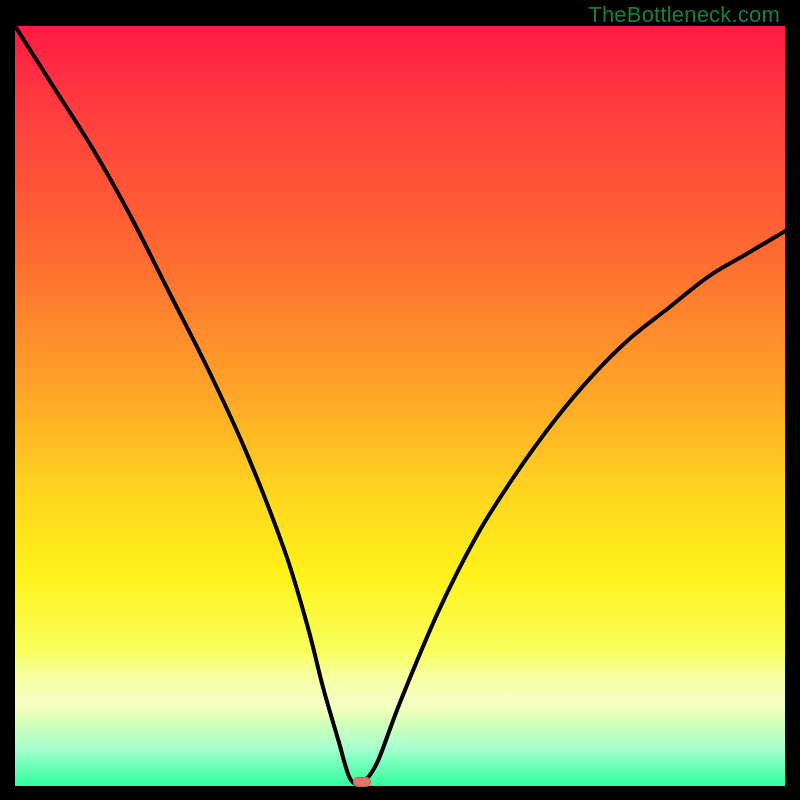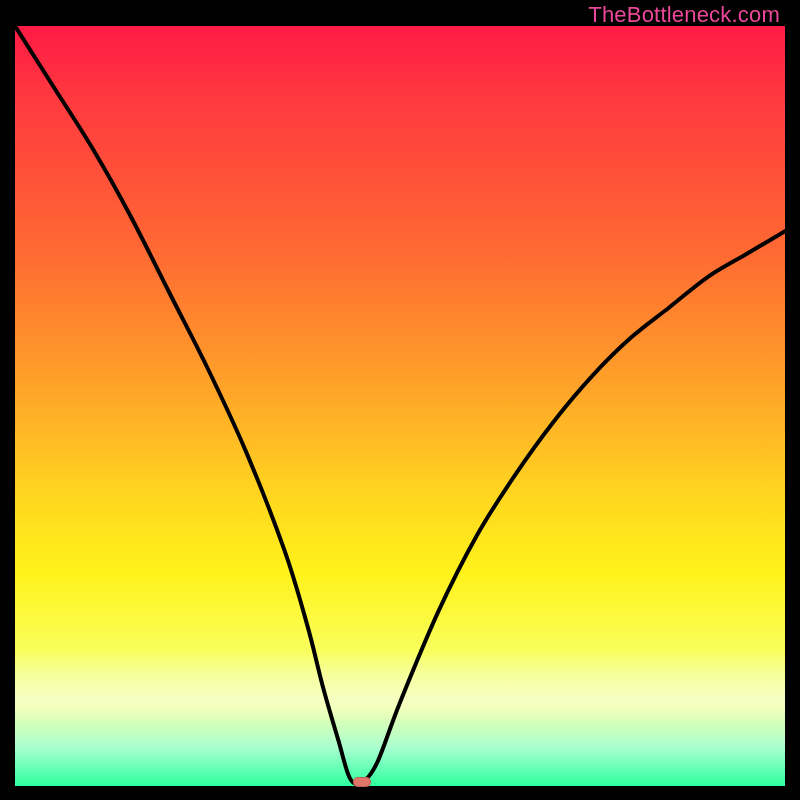--- a/index.html
+++ b/index.html
@@ -14,21 +14,21 @@
   .frame {
     position: relative;
     width: 800px;
     height: 800px;
     background: #000;
   }
   .watermark {
     position: absolute;
     top: 2px;
     right: 20px;
-    color: #ec4899;
+    color: #15803d;
     font-size: 22px;
     font-weight: 500;
     letter-spacing: 0.2px;
     z-index: 5;
   }
   .plot-outer {
     position: absolute;
     left: 15px;
     top: 26px;
     width: 770px;

